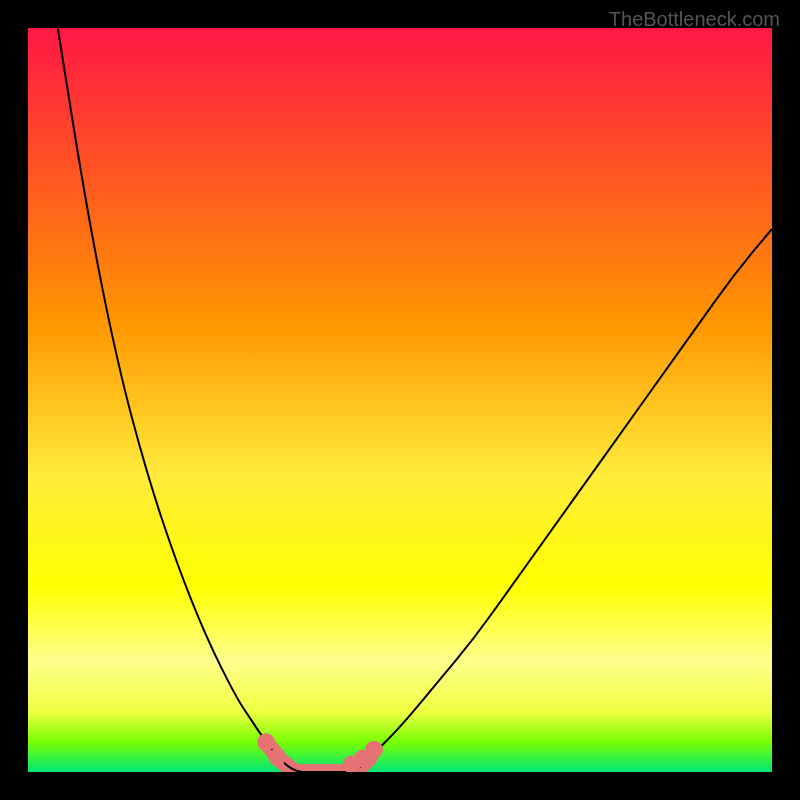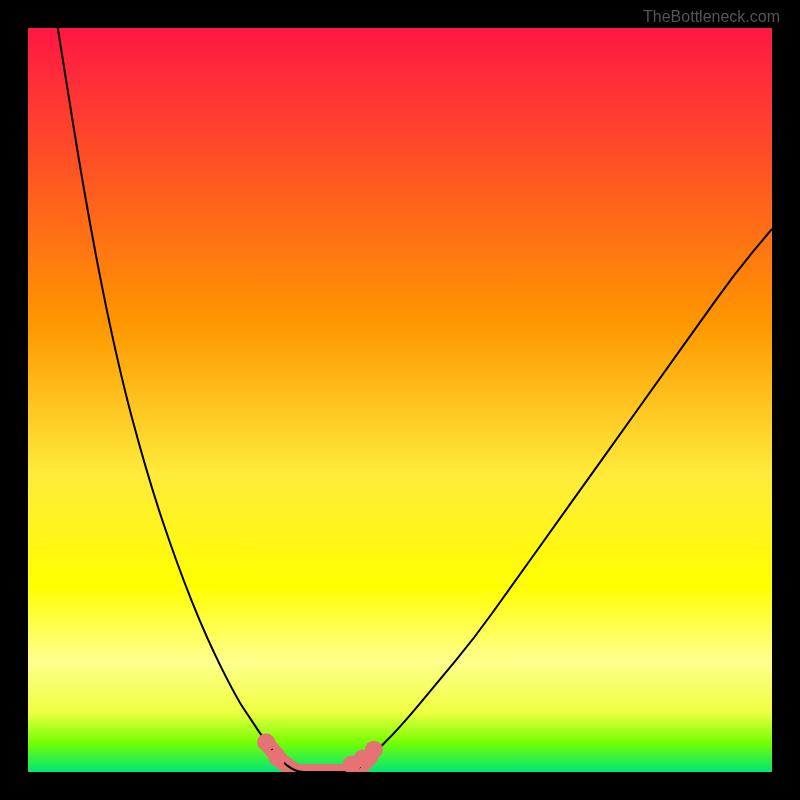--- a/index.html
+++ b/index.html
@@ -12,21 +12,21 @@
       height: 800px;
       background: #000;
       position: relative;
       overflow: hidden;
     }
     .watermark {
       position: absolute;
       top: 8px;
       right: 20px;
       font-family: Arial, sans-serif;
-      font-size: 16px;
+      font-size: 20px;
       color: #555;
       z-index: 10;
     }
     .chart-area {
       position: absolute;
       top: 28px;
       left: 28px;
       width: 744px;
       height: 744px;
     }

